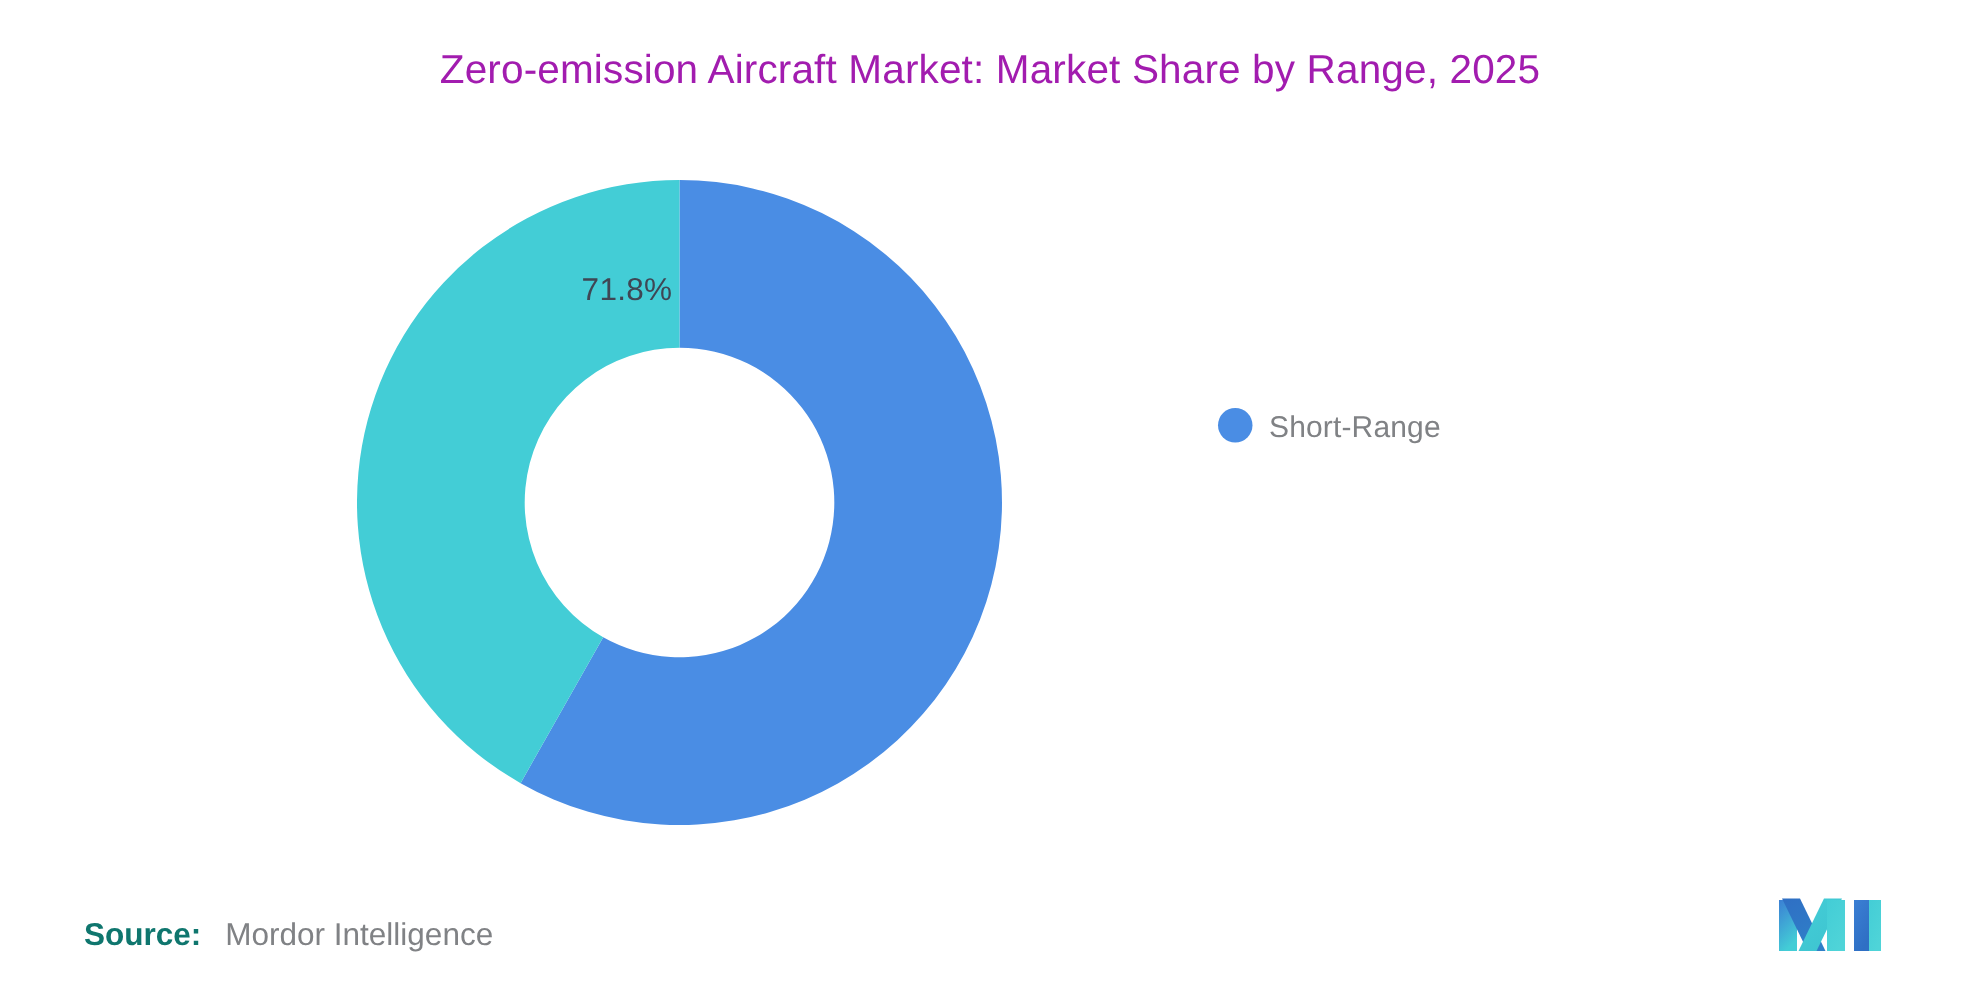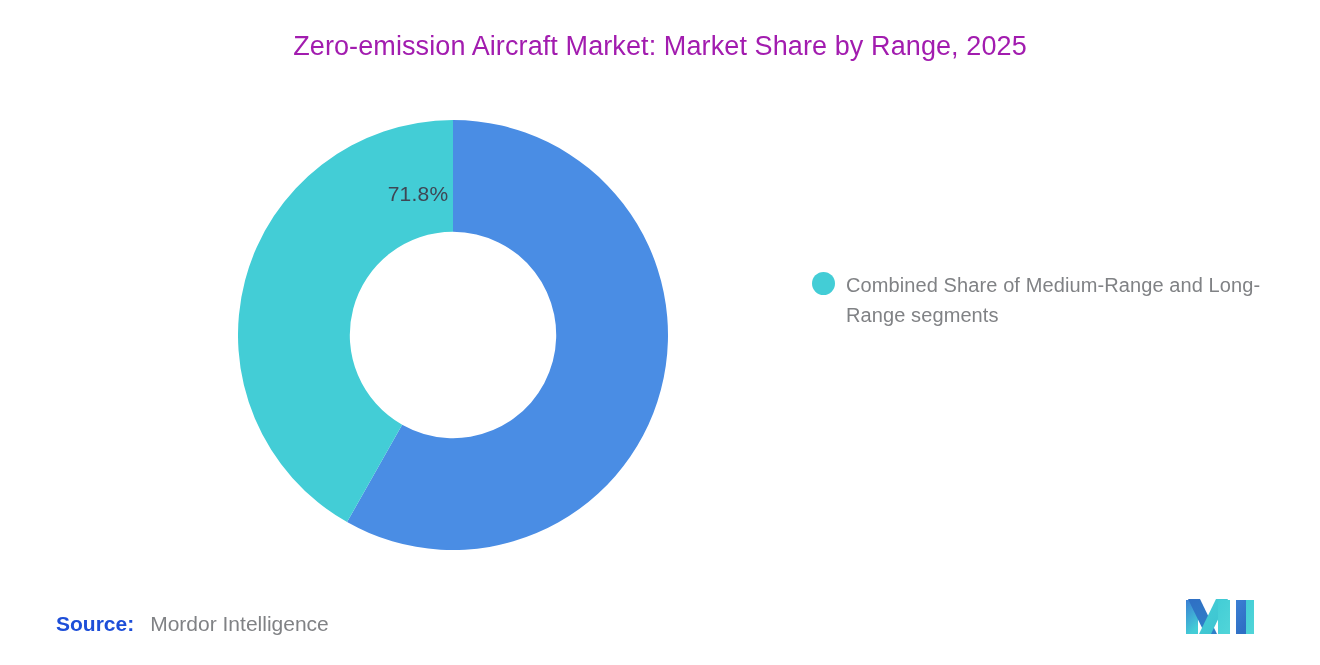--- a/index.html
+++ b/index.html
@@ -88,21 +88,21 @@
   #source-line {
     position: absolute;
     left: 56px;
     top: 612px;
     font-size: 21px;
     color: #6d6e71;
     white-space: nowrap;
   }
   #source-key {
     font-weight: 700;
-    color: #1d4ed8;
+    color: #0f766e;
   }
   #source-value {
     font-weight: 400;
     color: #808285;
     margin-left: 16px;
   }
 
   #brand-logo {
     position: absolute;
     left: 1184px;
@@ -123,25 +123,25 @@
     <path fill="#4a8de4" d="M 215.00 0.00 A 215 215 0 1 1 109.06 402.09 L 164.15 304.80 A 103.20 103.20 0 1 0 215.00 111.80 Z"></path>
 
     <path fill="#43cdd6" d="M 109.06 402.09 A 215 215 0 0 1 215.00 0.00 L 215.00 111.80 A 103.20 103.20 0 0 0 164.15 304.80 Z"></path>
   </svg>
 </div>
 
 <div id="slice-label-short">71.8%</div>
 
 <div id="legend">
 
+  <div class="legend-row">
+    <span class="legend-dot" style="background:#4a8de4"></span>
+    <span class="legend-label">Short-Range</span>
+  </div>
 
-  <div class="legend-row">
-    <span class="legend-dot" style="background:#43cdd6"></span>
-    <span class="legend-label">Combined Share of Medium-Range and Long-Range segments</span>
-  </div>
 
 </div>
 
 <div id="source-line">
   <span id="source-key">Source:</span><span id="source-value">Mordor Intelligence</span>
 </div>
 
 <div id="brand-logo">
   <svg viewBox="0 0 72 42" width="72" height="42" aria-hidden="true">
     <defs>

